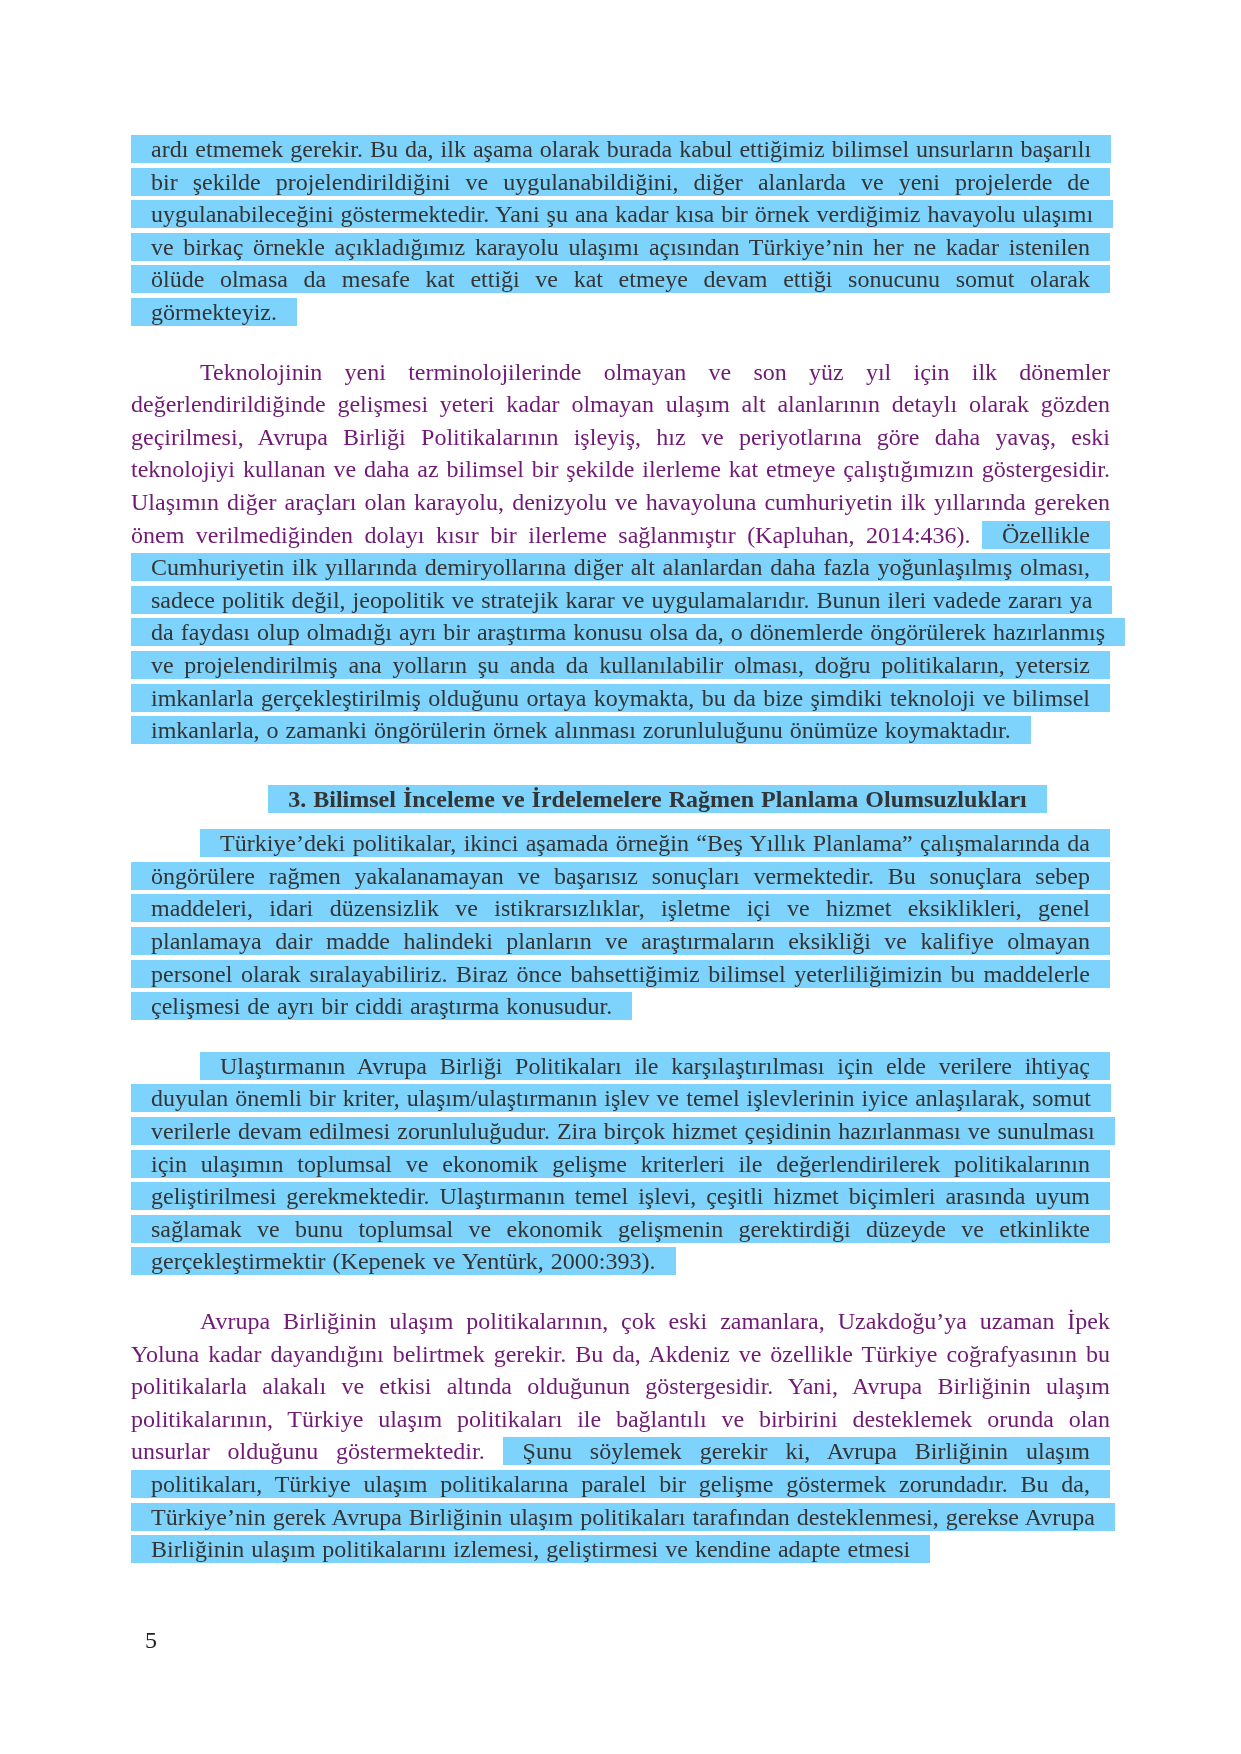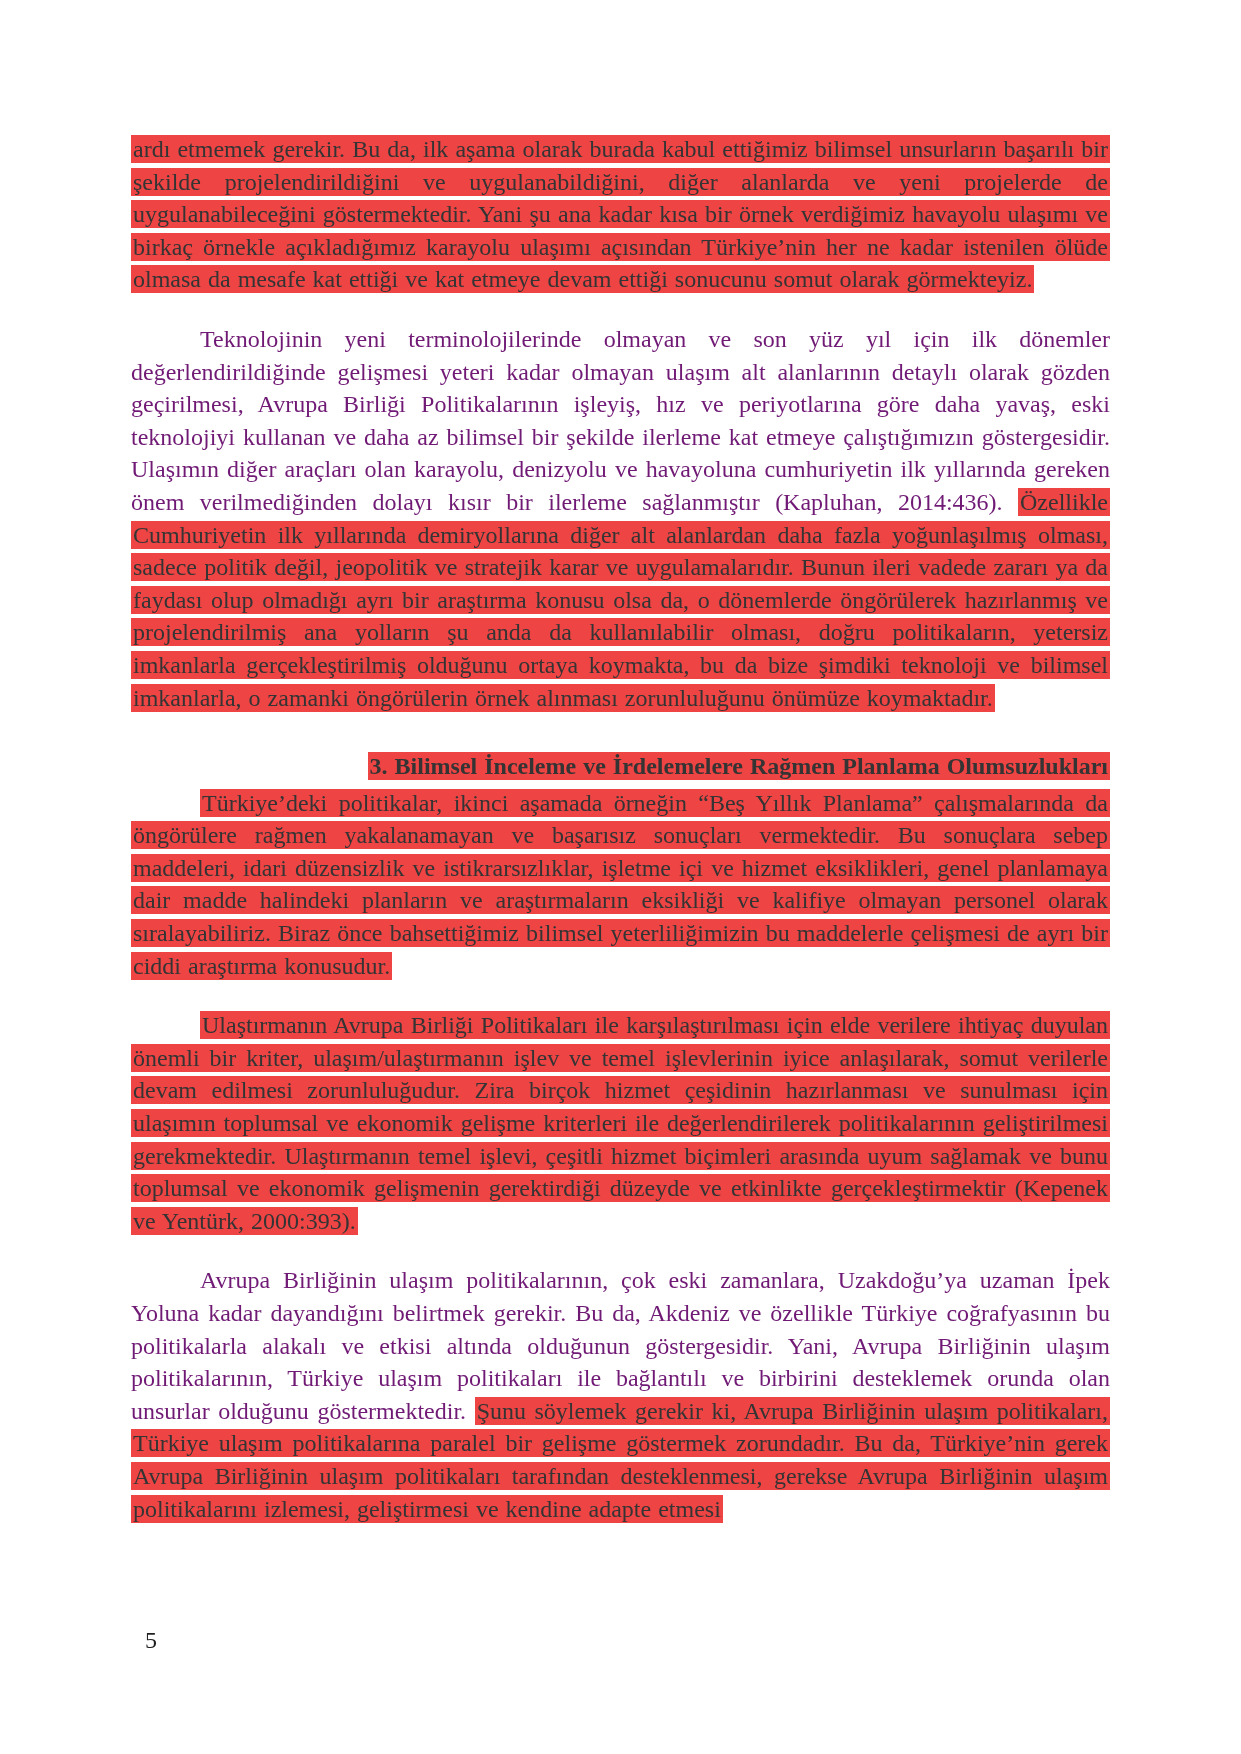--- a/index.html
+++ b/index.html
@@ -27,34 +27,34 @@
     line-height: 32.6px;
     text-align: justify;
     text-indent: 69px;
     color: #1f1f1f;
     word-spacing: 1px;
   }
   .para.no-indent {
     text-indent: 0;
   }
   .hl {
-    background: #ef4444;
+    background: #7dd3fc;
     color: #343434;
-    padding: 1px 2px;
+    padding: 1px 20px;
     -webkit-box-decoration-break: clone;
     box-decoration-break: clone;
   }
   .plain {
     color: #701a75;
   }
   .heading {
     text-indent: 74px;
-    text-align: right;
+    text-align: center;
     margin-top: 36px;
-    margin-bottom: 4px;
+    margin-bottom: 12px;
   }
   .heading .hl {
     font-weight: bold;
   }
   .page-number {
     position: absolute;
     left: 145px;
     top: 1624px;
     font-size: 24px;
     line-height: 32.6px;

